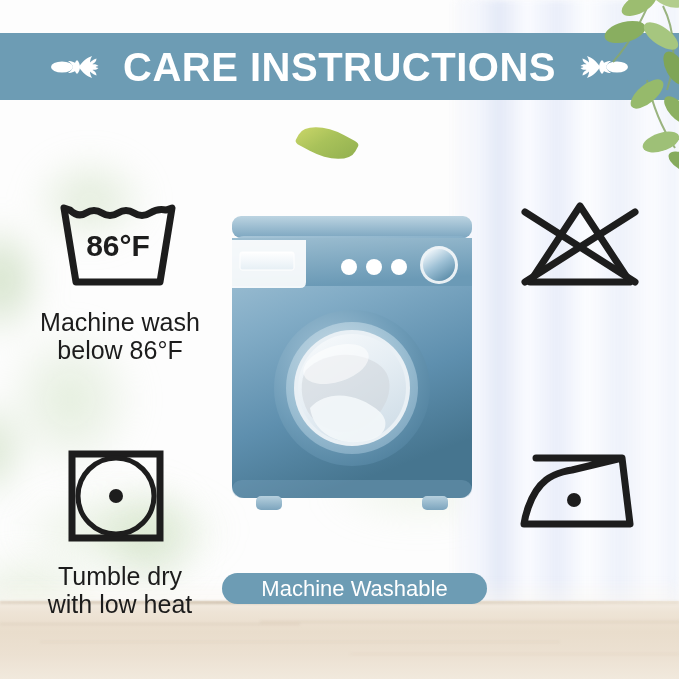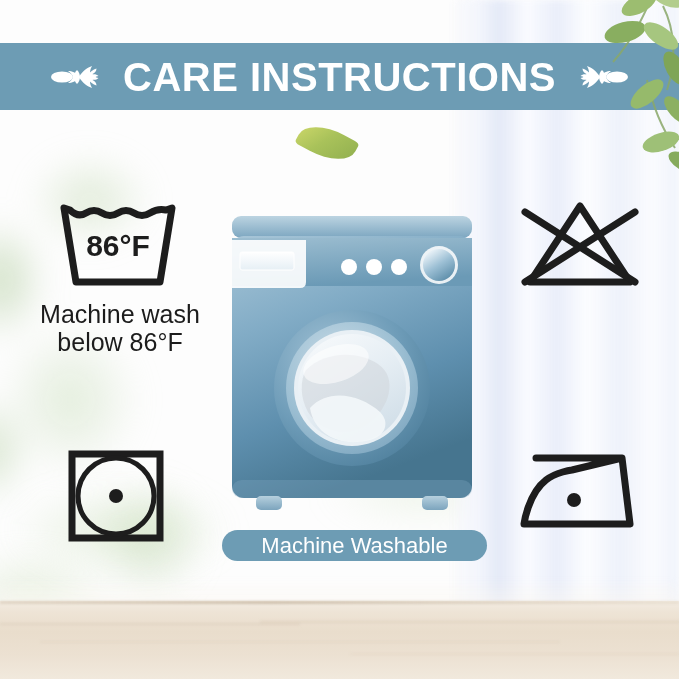--- a/index.html
+++ b/index.html
@@ -100,21 +100,21 @@
     position: absolute;
     left: 0; bottom: 58px;
     width: 679px; height: 42px;
     background: linear-gradient(to bottom, rgba(255,255,255,0), rgba(250,246,240,.9));
     filter: blur(5px);
   }
 
   
   .banner {
     position: absolute;
-    left: 0; top: 43px;
+    left: 0; top: 33px;
     width: 679px; height: 67px;
     background: #6d9cb4;
     display: flex;
     align-items: center;
     justify-content: center;
     gap: 16px;
   }
   .banner-title {
     color: #ffffff;
     font-size: 40px;
@@ -152,21 +152,21 @@
     position: absolute;
     width: 250px;
     display: flex;
     flex-direction: column;
     align-items: center;
   }
   .symbol {
     display: block;
   }
   .care-caption {
-    margin-top: 8px;
+    margin-top: 16px;
     text-align: center;
     color: #1c1c1c;
     font-size: 25px;
     line-height: 1.12;
     white-space: pre-line;
   }
 
   #block-wash   { left: -5px;  top: 196px; }
   #block-bleach { left: 455px; top: 196px; }
   #block-dry    { left: -5px;  top: 446px; }
@@ -175,21 +175,21 @@
   
   .machine {
     position: absolute;
     left: 228px; top: 212px;
     width: 248px; height: 320px;
   }
 
   
   .badge {
     position: absolute;
-    left: 222px; top: 530px;
+    left: 222px; top: 573px;
     width: 265px; height: 31px;
     border-radius: 16px;
     background: #6d9cb4;
     display: flex;
     align-items: center;
     justify-content: center;
   }
   .badge-text {
     color: #ffffff;
     font-size: 22px;
@@ -281,20 +281,22 @@
       <line x1="130" y1="16" x2="20" y2="86" stroke="#1d1d1d" stroke-width="7" stroke-linecap="round"></line>
     </svg>
   </div>
 
   <div class="care-block" id="block-dry">
     <svg class="symbol" width="120" height="100" viewBox="0 0 120 100" aria-hidden="true">
       <rect x="12" y="8" width="88" height="84" fill="none" stroke="#1d1d1d" stroke-width="7"></rect>
       <circle cx="56" cy="50" r="38" fill="none" stroke="#1d1d1d" stroke-width="5"></circle>
       <circle cx="56" cy="50" r="7" fill="#1d1d1d"></circle>
     </svg>
+    <div class="care-caption">Tumble dry
+with low heat</div>
   </div>
 
   <div class="care-block" id="block-iron">
     <svg class="symbol" width="140" height="92" viewBox="0 0 140 92" aria-hidden="true">
       <path d="M26 12 L112 12 L120 78 L14 78 C14 78 18 48 36 34 C46 26 62 24 62 24 L112 12" fill="none" stroke="#1d1d1d" stroke-width="7" stroke-linejoin="round" stroke-linecap="round"></path>
       <circle cx="64" cy="54" r="7" fill="#1d1d1d"></circle>
     </svg>
   </div>
 
   <div class="machine">

